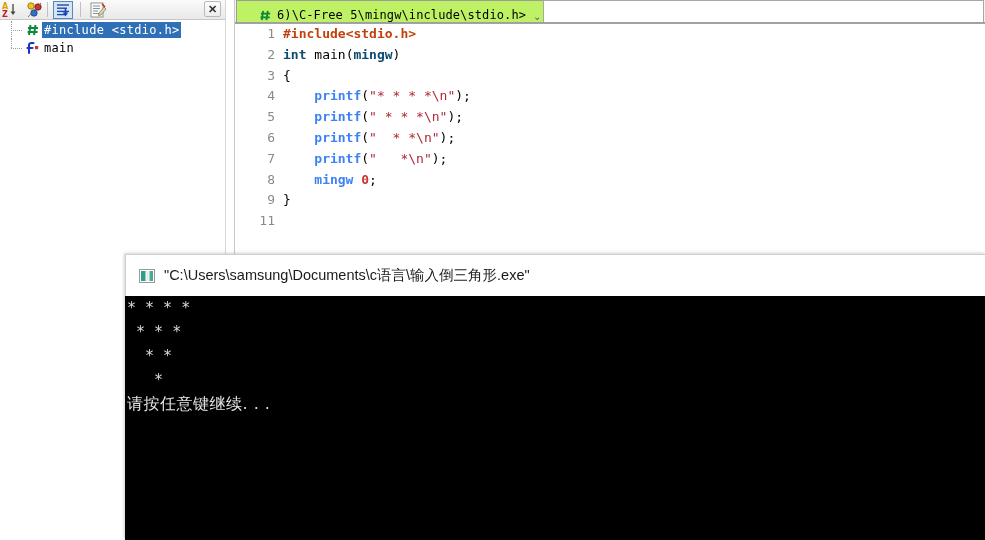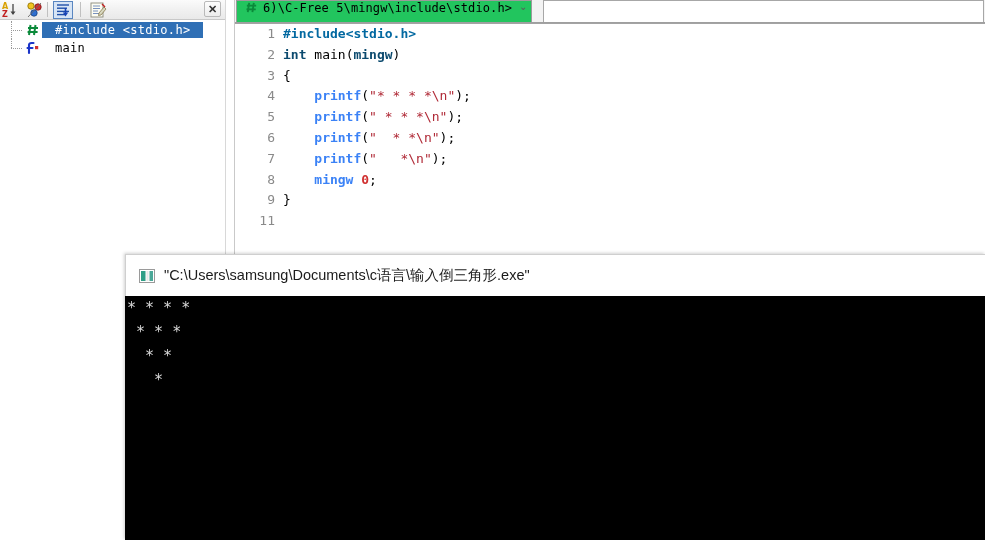--- a/index.html
+++ b/index.html
@@ -107,21 +107,21 @@
   .tree-ico {
     flex: 0 0 18px;
     width: 18px; height: 18px;
     display: flex; align-items: center; justify-content: center;
   }
   .tree-label {
     font-family: "DejaVu Sans Mono", monospace;
     font-size: 12px;
     color: #000;
     letter-spacing: 0.3px;
-    padding: 1px 13px;
+    padding: 1px 2px;
     white-space: pre;
   }
   .tree-label.sel {
     background: #2f6fb5;
     color: #ffffff;
   }
 
   
   #splitter {
     position: absolute;
@@ -145,27 +145,27 @@
     left: 0; top: 0;
     width: 750px; height: 23px;
     background: #f3f3f3;
     border-bottom: 1px solid #9f9f9f;
     box-sizing: border-box;
   }
   #tab-active {
     position: absolute;
     left: 1px; top: 0px;
     height: 22px;
-    background: #22c55e;
+    background: #bef264;
     border: 1px solid #9b9b9b;
     border-bottom: none;
     box-sizing: border-box;
     display: flex;
-    align-items: flex-start;
-    padding: 0 4px 0 8px;
+    align-items: flex-end;
+    padding: 0 4px 0 22px;
     gap: 5px;
   }
   #tab-title {
     font-family: "DejaVu Sans Mono", monospace;
     font-size: 12px;
     color: #000;
     white-space: pre;
     letter-spacing: 0.1px;
   }
   #tab-chevron {
@@ -204,21 +204,21 @@
     text-align: right;
     padding-right: 8px;
     box-sizing: border-box;
     color: #8a8a8a;
     font-size: 13px;
   }
   .code-text {
     white-space: pre;
     font-size: 13px;
   }
-  .tok-pre   { color: #0369a1; font-weight: bold; }
+  .tok-pre   { color: #c2410c; font-weight: bold; }
   .tok-kw    { color: #0c4a6e; font-weight: bold; }
   .tok-plain { color: #000000; }
   .tok-fn    { color: #3b82f6; font-weight: bold; }
   .tok-str   { color: #b02a37; }
   .tok-num   { color: #d03030; font-weight: bold; }
   .tok-punc  { color: #000000; }
 
   
   #console-window {
     position: absolute;
@@ -421,16 +421,17 @@
           <rect x="10.5" y="2" width="3.5" height="10" fill="#4aa898"></rect>
         </svg>
       </span>
       <span id="console-title">"C:\Users\samsung\Documents\c语言\输入倒三角形.exe"</span>
     </div>
     <div id="console-body">
         <div class="con-line">* * * *</div>
         <div class="con-line"> * * *</div>
         <div class="con-line">  * *</div>
         <div class="con-line">   *</div>
+        <div class="con-line cjk">请按任意键继续. . .</div>
       </div>
   </div>
 
 </div>
 
 </body></html>

